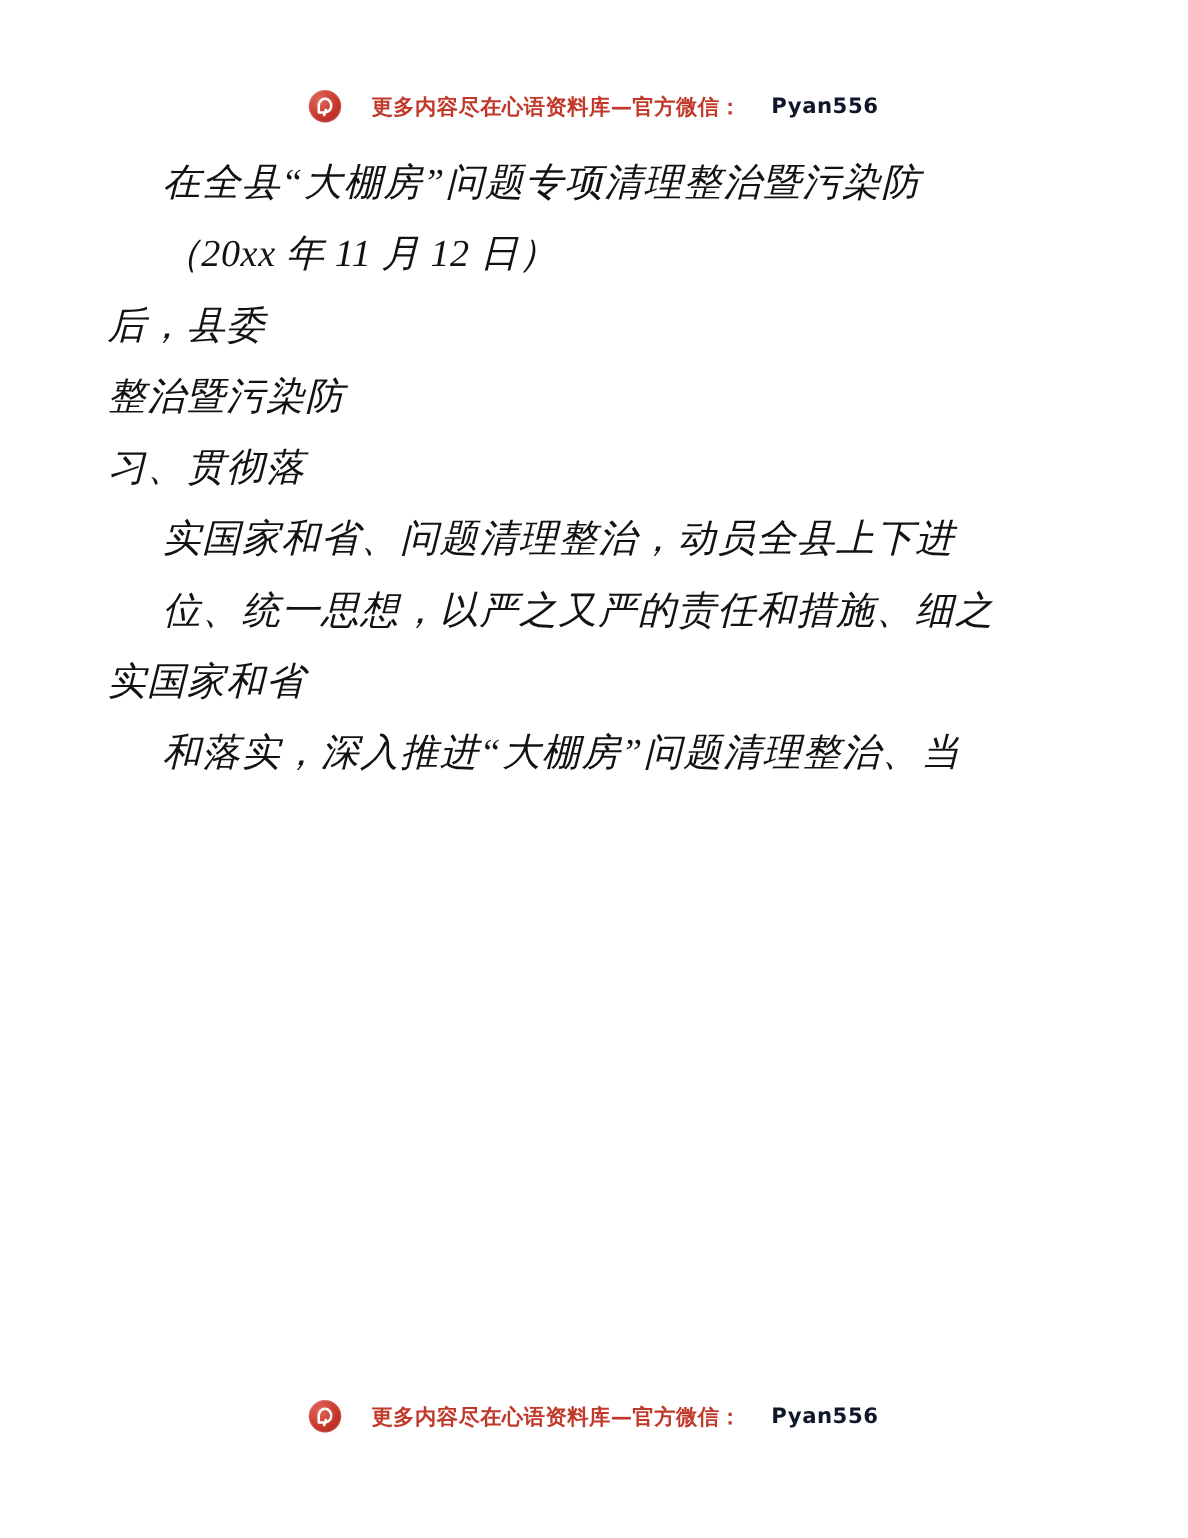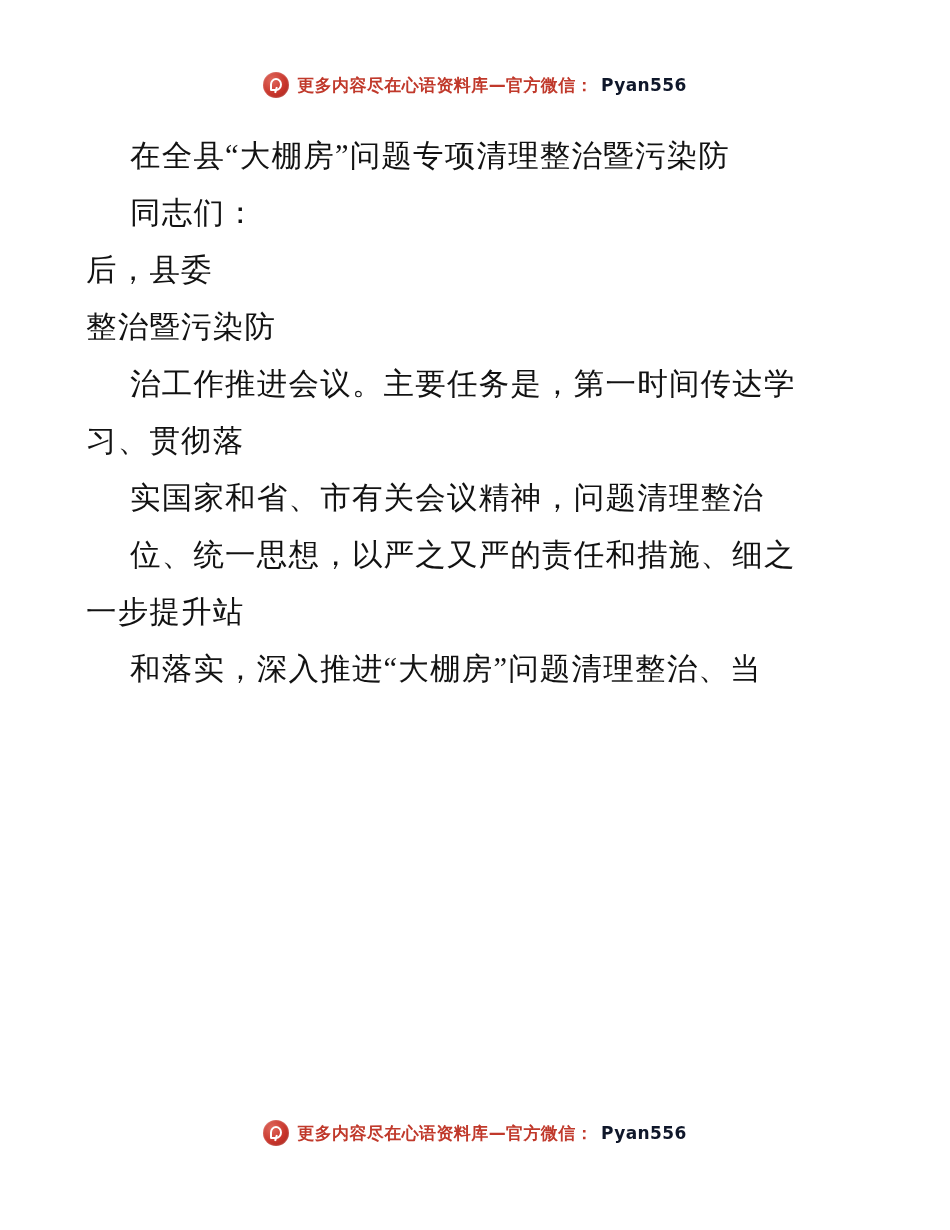--- a/index.html
+++ b/index.html
@@ -23,21 +23,21 @@
   }
 
   
   .watermark {
     position: absolute;
     left: 0;
     width: 950px;
     display: flex;
     align-items: center;
     justify-content: center;
-    gap: 8px;
+    gap: 24px;
     white-space: nowrap;
   }
   .watermark.top { top: 72px; }
   .watermark.bottom { top: 1120px; }
 
   .wm-logo {
     width: 26px;
     height: 26px;
     border-radius: 50%;
     background: radial-gradient(circle at 35% 32%, #e06a5e 0%, #c8352b 55%, #9e231c 100%);
@@ -75,22 +75,23 @@
   }
   .wm-text.secondary {
     font-weight: bold;
     color: #0f172a;
   }
 
   
   .doc {
     position: absolute;
     left: 86px;
-    top: 128px;
+    top: 118px;
     width: 790px;
+    font-style: italic;
   }
   .line {
     font-size: 30.5px;
     line-height: 57px;
     letter-spacing: 1.2px;
     color: #121212;
     white-space: pre;
   }
   .line.indent {
     text-indent: 44px;
@@ -106,28 +107,27 @@
 <div class="page">
 
   <div class="watermark top">
     <span class="wm-logo"></span>
     <span class="wm-text">更多内容尽在心语资料库—官方微信：</span>
     <span class="wm-text secondary">Pyan556</span>
   </div>
 
   <div class="doc">
     <div class="line indent">在全县“大棚房”问题专项清理整治暨污染防</div>
-    <div class="line indent">同志们：</div>
+    <div class="line indent latin">（20xx 年 11 月 12 日）</div>
     <div class="line">后，县委</div>
     <div class="line">整治暨污染防</div>
-    <div class="line indent">治工作推进会议。主要任务是，第一时间传达学</div>
     <div class="line">习、贯彻落</div>
-    <div class="line indent">实国家和省、市有关会议精神，问题清理整治</div>
+    <div class="line indent">实国家和省、问题清理整治，动员全县上下进</div>
     <div class="line indent">位、统一思想，以严之又严的责任和措施、细之</div>
-    <div class="line">一步提升站</div>
+    <div class="line">实国家和省</div>
     <div class="line indent">和落实，深入推进“大棚房”问题清理整治、当</div>
   </div>
 
   <div class="watermark bottom">
     <span class="wm-logo"></span>
     <span class="wm-text">更多内容尽在心语资料库—官方微信：</span>
     <span class="wm-text secondary">Pyan556</span>
   </div>
 
 </div>

